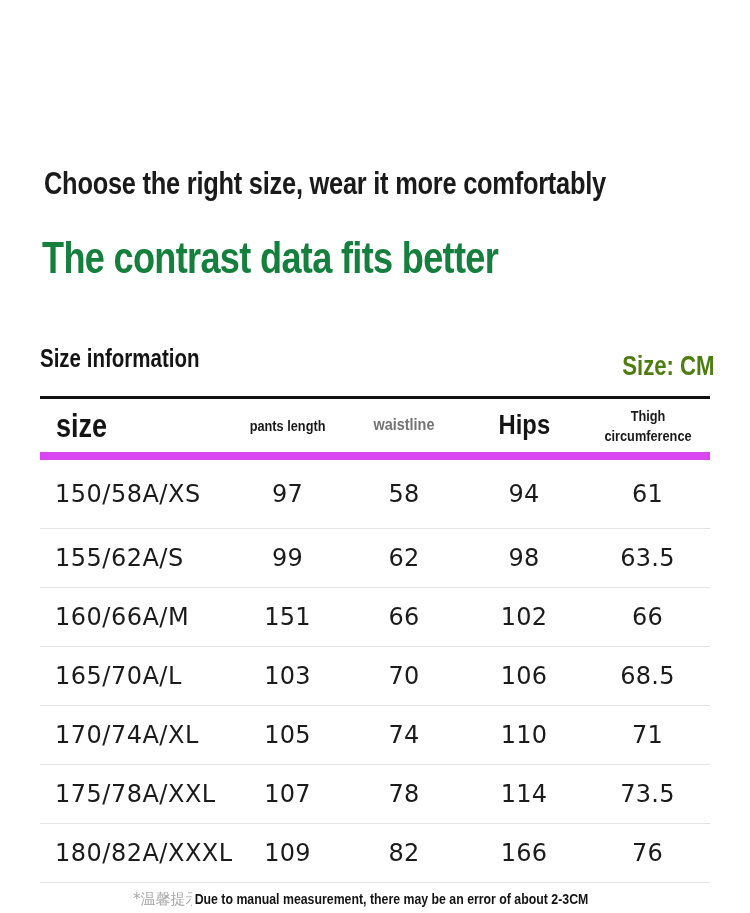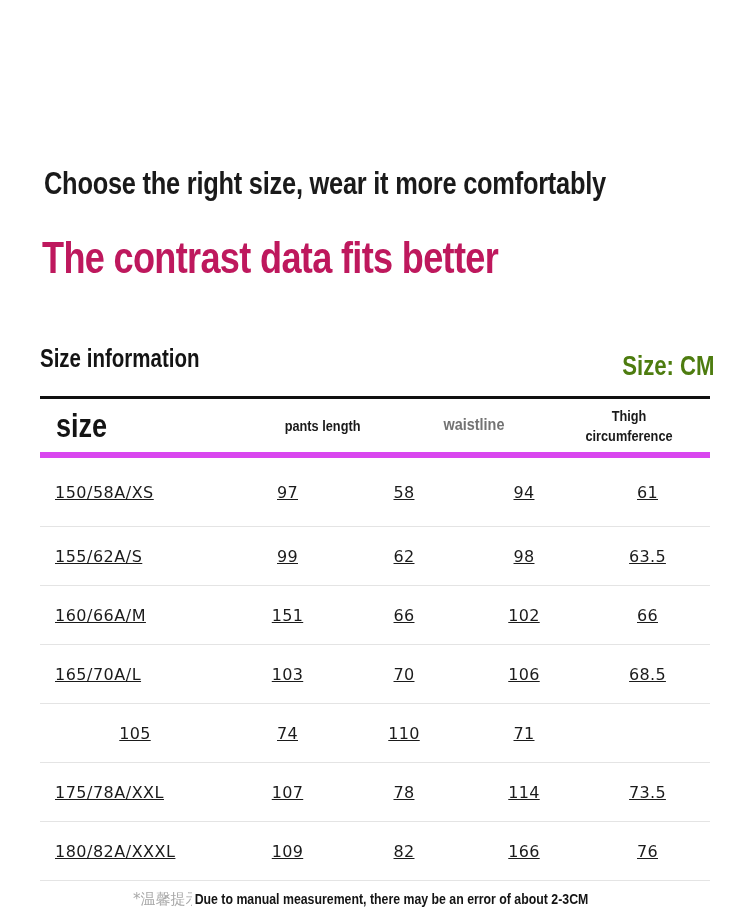--- a/index.html
+++ b/index.html
@@ -31,21 +31,21 @@
     letter-spacing: -0.3px;
     color: #1a1a1a;
   }
   .title {
     position: absolute;
     left: 42px;
     top: 233px;
     font-size: 44px;
     font-weight: 700;
     letter-spacing: -0.8px;
-    color: #be185d;
+    color: #15803d;
   }
   .info-row {
     position: absolute;
     left: 40px;
     right: 35px;
     top: 342px;
     display: flex;
     justify-content: space-between;
     align-items: flex-end;
   }
@@ -71,22 +71,21 @@
     width: 670px;
   }
   .t-grid {
     display: grid;
     grid-template-columns: 190px 115px 118px 122px 125px;
     align-items: center;
   }
   .t-header {
     height: 53px;
     border-top: 3px solid #101010;
-    border-bottom: 6px solid #d946ef;
-    gap: 35px;
+    border-bottom: 8px solid #d946ef;
   }
   .t-header .cell { text-align: center; }
   .t-header .cell.first {
     text-align: left;
     padding-left: 16px;
   }
   .h-size {
     font-size: 33px;
     font-weight: 700;
     color: #141414;
@@ -111,24 +110,23 @@
     transform: scaleX(0.85);
     transform-origin: center center;
     max-width: 104px;
     line-height: 1.3;
     white-space: normal;
   }
   .t-row {
     height: 58px;
     border-bottom: 1px solid #e4e4e4;
     font-family: "DejaVu Sans", sans-serif;
-    font-size: 16px;
+    font-size: 24px;
     font-weight: 400;
     color: #1b1b1b;
-    text-decoration: underline;
   }
   .t-row:first-of-type { height: 68px; }
   .t-row .cell { text-align: center; letter-spacing: 0.3px; }
   .t-row .cell.first {
     text-align: left;
     padding-left: 15px;
     letter-spacing: 0.5px;
   }
 
   
@@ -186,25 +184,25 @@
     <div class="t-grid t-header">
       <div class="cell first h-size">
         <span class="condensed">size</span>
       </div>
       <div class="cell h-small">
         <span class="h-wrap">pants length</span>
       </div>
       <div class="cell h-mid">
         <span class="h-wrap">waistline</span>
       </div>
+      <div class="cell h-big">
+        <span class="h-wrap">Hips</span>
+      </div>
       <div class="cell h-small">
         <span class="h-wrap">Thigh circumference</span>
-      </div>
-      <div class="cell h-big">
-        <span class="h-wrap">Hips</span>
       </div>
     </div>
 
     <div id="table-body">
   <div class="t-grid t-row">
     <div class="cell first">150/58A/XS</div>
     <div class="cell">97</div>
     <div class="cell">58</div>
     <div class="cell">94</div>
     <div class="cell">61</div>
@@ -228,20 +226,21 @@
 
   <div class="t-grid t-row">
     <div class="cell first">165/70A/L</div>
     <div class="cell">103</div>
     <div class="cell">70</div>
     <div class="cell">106</div>
     <div class="cell">68.5</div>
   </div>
 
   <div class="t-grid t-row">
+    <div class="cell first">170/74A/XL</div>
     <div class="cell">105</div>
     <div class="cell">74</div>
     <div class="cell">110</div>
     <div class="cell">71</div>
   </div>
 
   <div class="t-grid t-row">
     <div class="cell first">175/78A/XXL</div>
     <div class="cell">107</div>
     <div class="cell">78</div>

